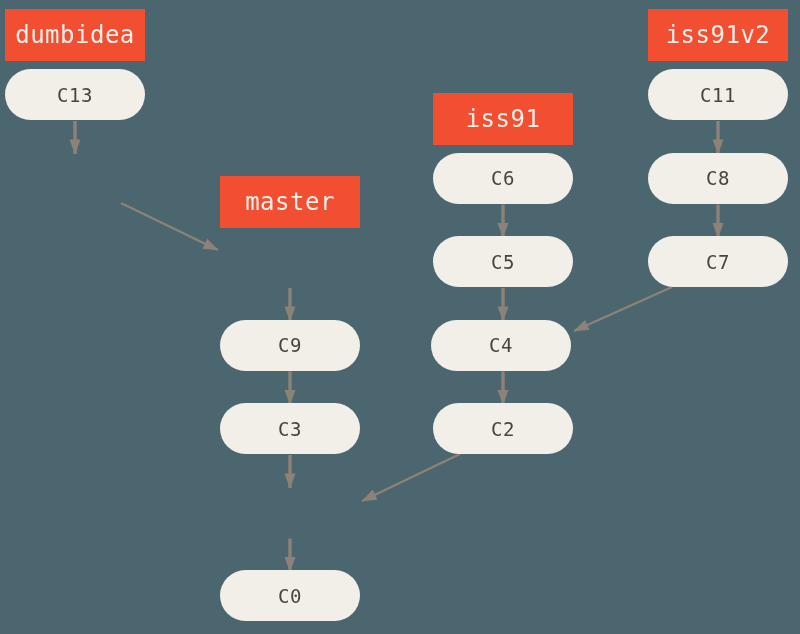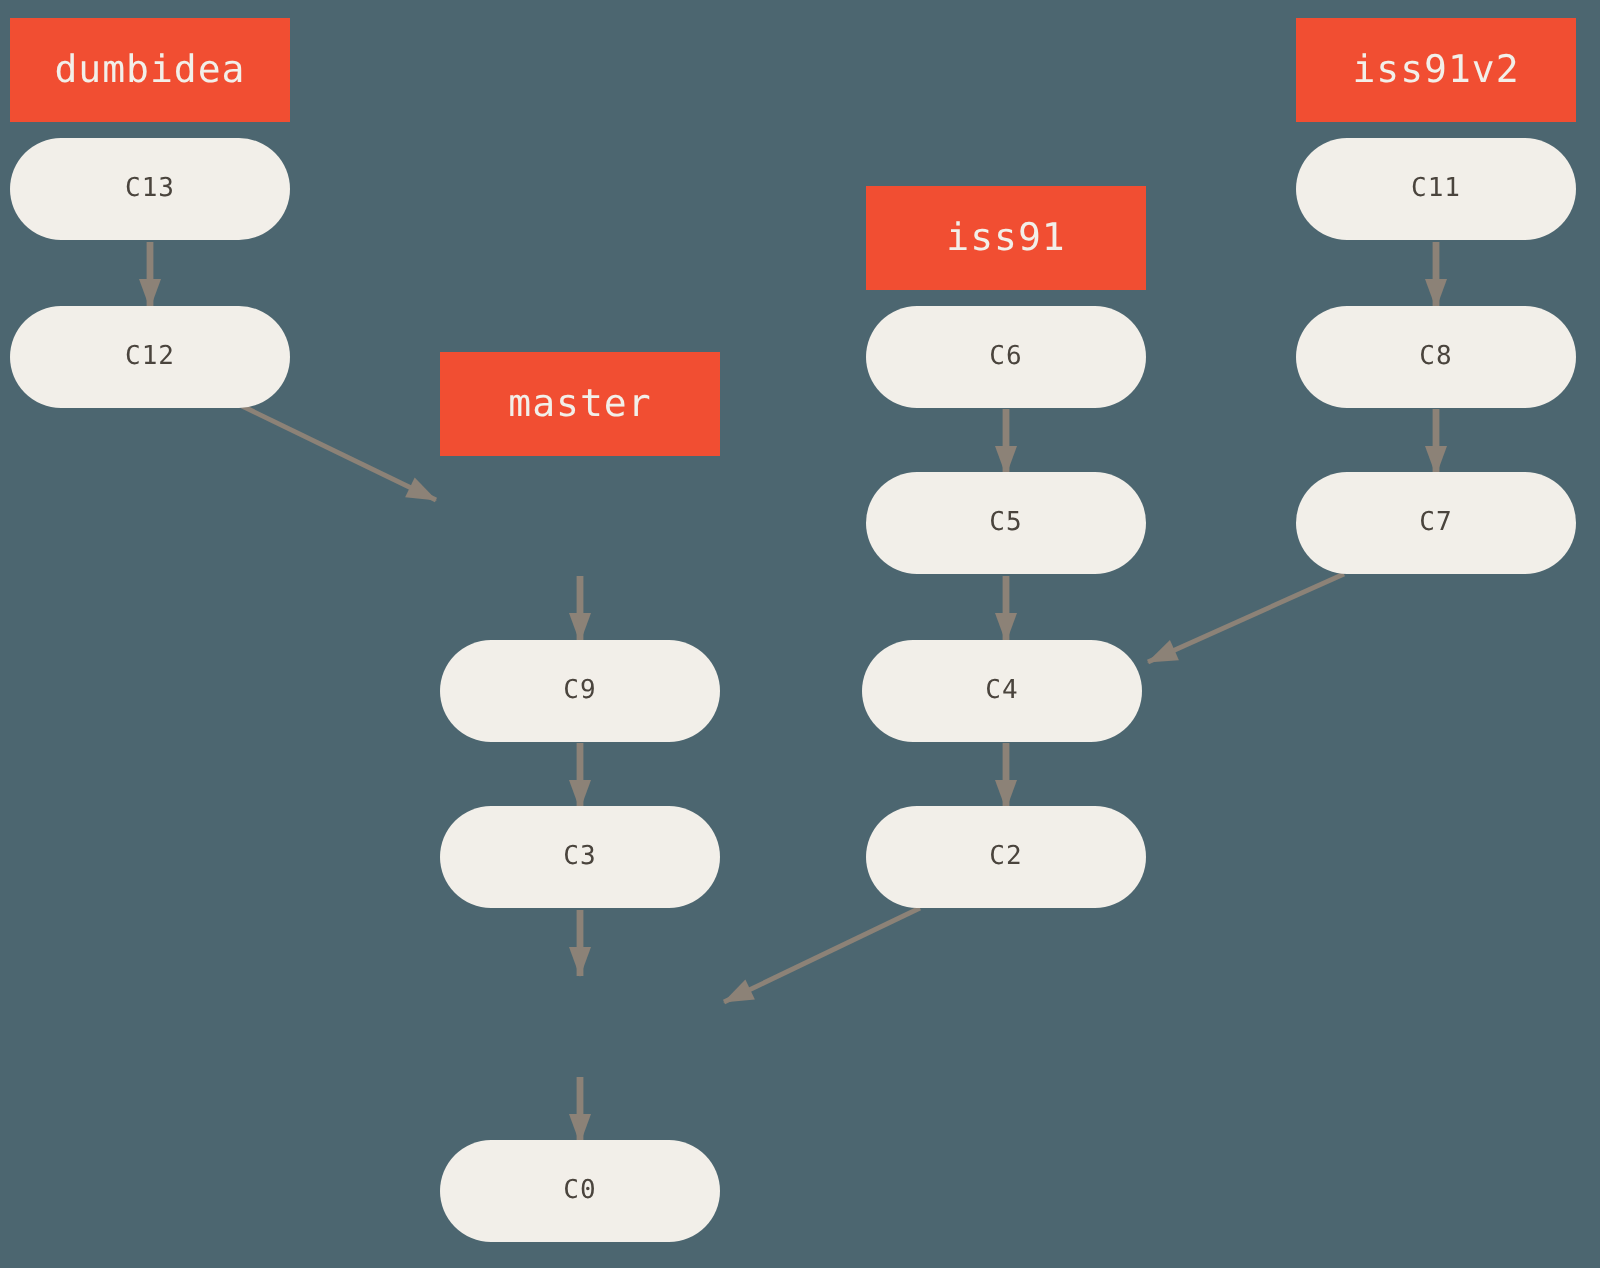--- a/index.html
+++ b/index.html
@@ -30,35 +30,35 @@
   .branch-label {
     position: absolute;
     z-index: 2;
     width: 140px;
     height: 52px;
     background: var(--branch-fill, #f14e32);
     color: var(--branch-text, #f2efe9);
     display: flex;
     align-items: center;
     justify-content: center;
-    font-size: 19px;
+    font-size: 24px;
     letter-spacing: 0.5px;
   }
   .commit-pill {
     position: absolute;
     z-index: 2;
     width: 140px;
     height: 51px;
     background: var(--commit-fill, #f2efe9);
     color: var(--commit-text, #4a443d);
     border-radius: 25.5px;
     display: flex;
     align-items: center;
     justify-content: center;
-    font-size: 13px;
+    font-size: 19px;
     letter-spacing: 0.5px;
   }
 </style>
 </head>
 <body>
 
 <div class="stage">
   <svg class="edges" width="800" height="634" viewBox="0 0 800 634" xmlns="http://www.w3.org/2000/svg">
     <defs>
       <marker id="arrowhead" markerUnits="userSpaceOnUse" markerWidth="17" markerHeight="14" viewBox="0 0 17 14" refX="15.5" refY="7" orient="auto">
@@ -74,23 +74,20 @@
       <line class="edge-line" x1="503" y1="204.5" x2="503" y2="237.5" stroke-width="3.4" marker-end="url(#arrowhead)"></line>
       <line class="edge-line" x1="503" y1="288" x2="503" y2="321" stroke-width="3.4" marker-end="url(#arrowhead)"></line>
       <line class="edge-line" x1="503" y1="371.5" x2="503" y2="404.5" stroke-width="3.4" marker-end="url(#arrowhead)"></line>
       <line class="edge-line" x1="460" y1="454" x2="362" y2="501" stroke-width="2.4" marker-end="url(#arrowhead)"></line>
       <line class="edge-line" x1="718" y1="121" x2="718" y2="154" stroke-width="3.4" marker-end="url(#arrowhead)"></line>
       <line class="edge-line" x1="718" y1="204.5" x2="718" y2="237.5" stroke-width="3.4" marker-end="url(#arrowhead)"></line>
       <line class="edge-line" x1="672" y1="287" x2="574" y2="331" stroke-width="2.4" marker-end="url(#arrowhead)"></line>
     </svg>
 <div class="commit-pill" style="left: 5px; top: 69px;">
       <span>C13</span>
-    </div>
-    <div class="commit-pill" style="left: 5px; top: 152.5px;">
-      <span>C12</span>
     </div>
     <div class="commit-pill" style="left: 220px; top: 319.5px;">
       <span>C9</span>
     </div>
     <div class="commit-pill" style="left: 220px; top: 403px;">
       <span>C3</span>
     </div>
     <div class="commit-pill" style="left: 220px; top: 570px;">
       <span>C0</span>
     </div>

